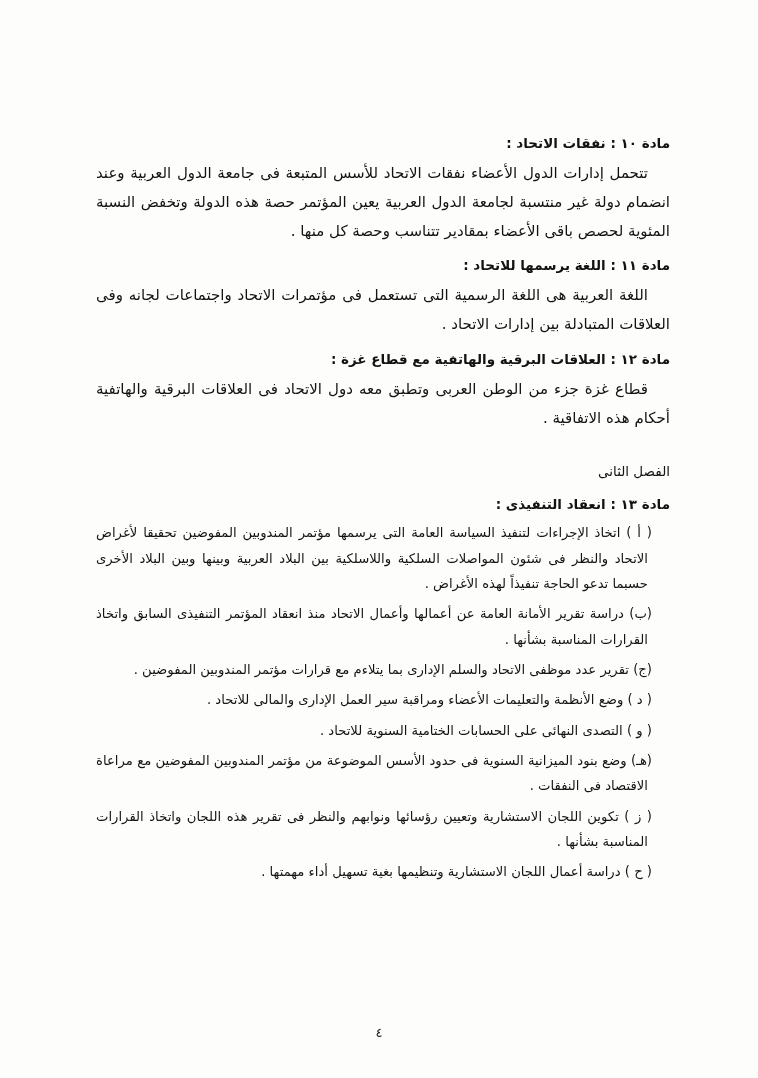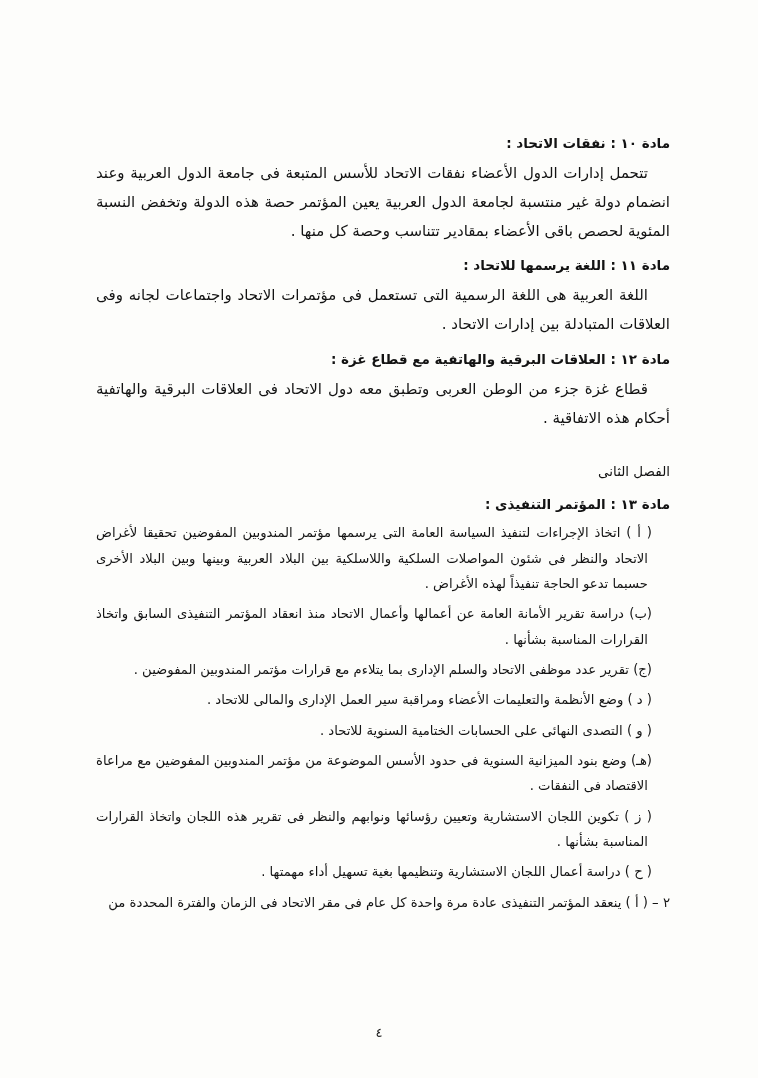--- a/index.html
+++ b/index.html
@@ -111,21 +111,21 @@
       <p class="para">قطاع غزة جزء من الوطن العربى وتطبق معه دول الاتحاد فى العلاقات البرقية والهاتفية أحكام هذه الاتفاقية .</p>
     </div>
 
     <div class="spacer-sm"></div>
 
     <p class="center">الفصل الثانى</p>
 
     <div class="article">
       <p class="art-head">
         <span class="art-label">مادة ١٣ :</span>
-        <span class="art-title">المؤتمر التنفيذى :</span>
+        <span class="art-title">انعقاد التنفيذى :</span>
       </p>
 
 
       <p class="list-item">
         <span>( أ )</span>
         <span>اتخاذ الإجراءات لتنفيذ السياسة العامة التى يرسمها مؤتمر المندوبين المفوضين تحقيقا لأغراض الاتحاد والنظر فى شئون المواصلات السلكية واللاسلكية بين البلاد العربية وبينها وبين البلاد الأخرى حسبما تدعو الحاجة تنفيذاً لهذه الأغراض .</span>
       </p>
 
       <p class="list-item">
         <span>(ب)</span>
@@ -155,22 +155,18 @@
       <p class="list-item">
         <span>( ز )</span>
         <span>تكوين اللجان الاستشارية وتعيين رؤسائها ونوابهم والنظر فى تقرير هذه اللجان واتخاذ القرارات المناسبة بشأنها .</span>
       </p>
 
       <p class="list-item">
         <span>( ح )</span>
         <span>دراسة أعمال اللجان الاستشارية وتنظيمها بغية تسهيل أداء مهمتها .</span>
       </p>
 
-      <p class="list-item lead">
-        <span>٢ – ( أ )</span>
-        <span>ينعقد المؤتمر التنفيذى عادة مرة واحدة كل عام فى مقر الاتحاد فى الزمان والفترة المحددة من</span>
-      </p>
     </div>
 
   </div>
 
   <div class="page-number">٤</div>
 </div>
 
 </body></html>

